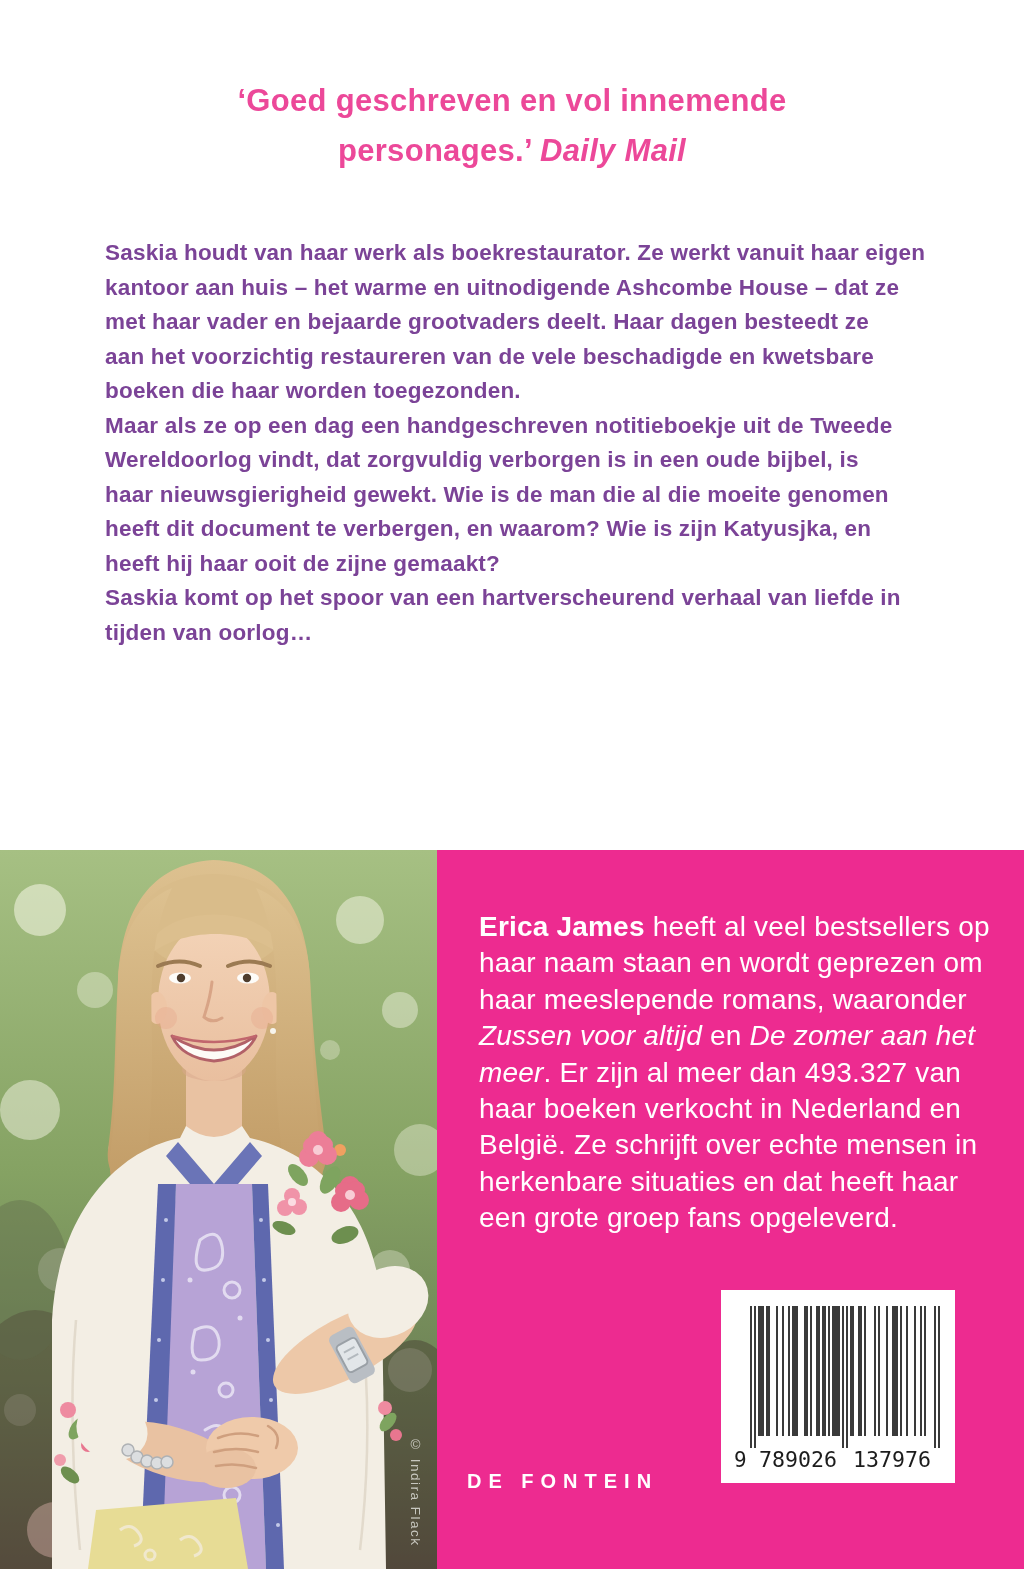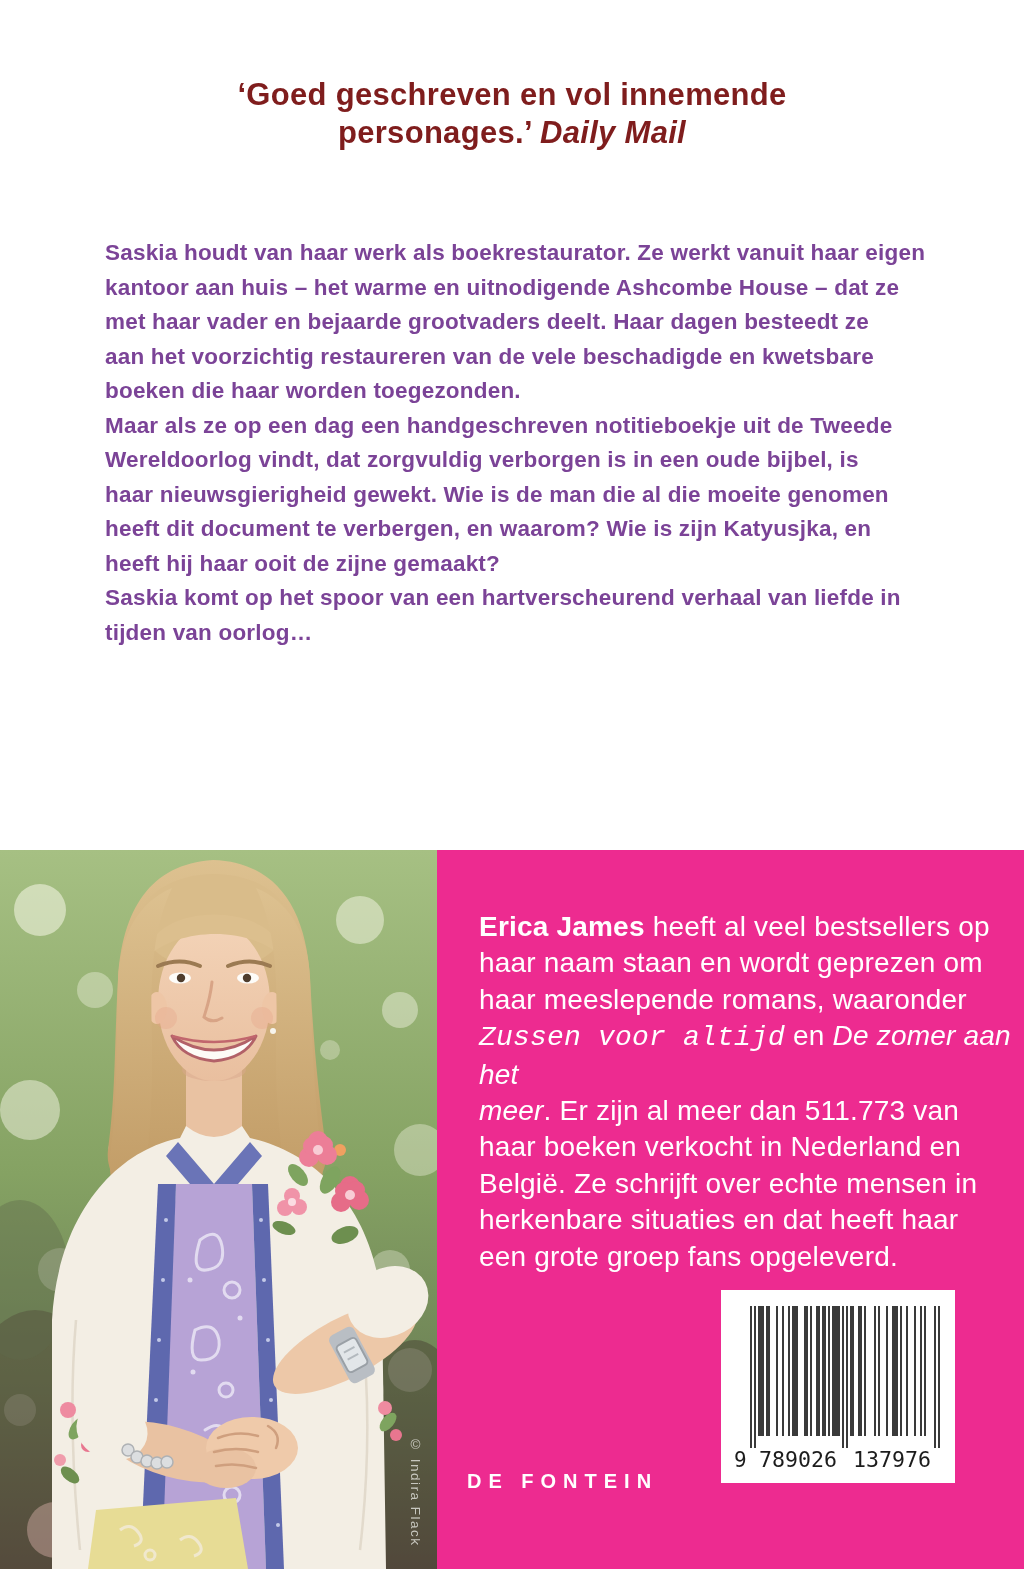--- a/index.html
+++ b/index.html
@@ -2,21 +2,21 @@
 <html><head>
 <meta charset="utf-8">
 <style>
   html,body{margin:0;padding:0;background:#ffffff;}
   body{width:1024px;height:1569px;position:relative;font-family:"Liberation Sans",sans-serif;overflow:hidden;}
   .page{position:absolute;inset:0;background:#ffffff;}
 
   
   .top{position:absolute;left:0;top:0;width:1024px;height:850px;background:#ffffff;}
   .quote{margin:0;position:absolute;left:0;top:76px;width:1024px;text-align:center;
-         font-size:31px;line-height:38px;font-weight:bold;color:#7f1d1d;letter-spacing:.3px;white-space:pre;}
+         font-size:31px;line-height:50px;font-weight:bold;color:#ec4899;letter-spacing:.3px;white-space:pre;}
   .synopsis{margin:12px;position:absolute;left:93px;top:224px;width:880px;
             font-size:22.5px;line-height:34.5px;font-weight:bold;color:#7B4397;
             letter-spacing:.2px;white-space:pre;}
 
   
   .panel{position:absolute;left:0;top:850px;width:1024px;height:719px;background:#ED2B90;}
   .photo{position:absolute;left:0;top:0;width:437px;height:719px;overflow:hidden;}
   .photo svg{display:block;width:437px;height:719px;}
   .credit{position:absolute;right:14px;bottom:22px;writing-mode:vertical-rl;
           color:#d4d4cd;font-size:13.5px;letter-spacing:1.5px;opacity:.9;}
@@ -248,22 +248,22 @@
           <circle cx="157" cy="613" r="6"></circle>
             <circle cx="167" cy="612" r="6"></circle>
         </g>
       </svg>
       <span class="credit">© Indira Flack</span>
     </div>
 
     <p class="bio"><span class="b" style="font-weight: bold;">Erica James</span><span> heeft al veel bestsellers op
 haar naam staan en wordt geprezen om
 haar meeslepende romans, waaronder
-</span><span class="i" style="font-style: italic; font-family: Liberation Mono, monospace;">Zussen voor altijd</span><span> en </span><span class="i" style="font-style: italic;">De zomer aan het
-meer</span><span>. Er zijn al meer dan 511.773 van
+</span><span class="i" style="font-style: italic;">Zussen voor altijd</span><span> en </span><span class="i" style="font-style: italic;">De zomer aan het
+meer</span><span>. Er zijn al meer dan 493.327 van
 haar boeken verkocht in Nederland en
 België. Ze schrijft over echte mensen in
 herkenbare situaties en dat heeft haar
 een grote groep fans opgeleverd.</span></p>
 
     <div class="barcode-box">
       <div class="barcode-bars">
           <svg viewBox="0 0 212 170" xmlns="http://www.w3.org/2000/svg" style="width:100%;height:100%">
             <g fill="#3A3A3A">
               <rect x="18" y="4" width="2" height="142"></rect>

